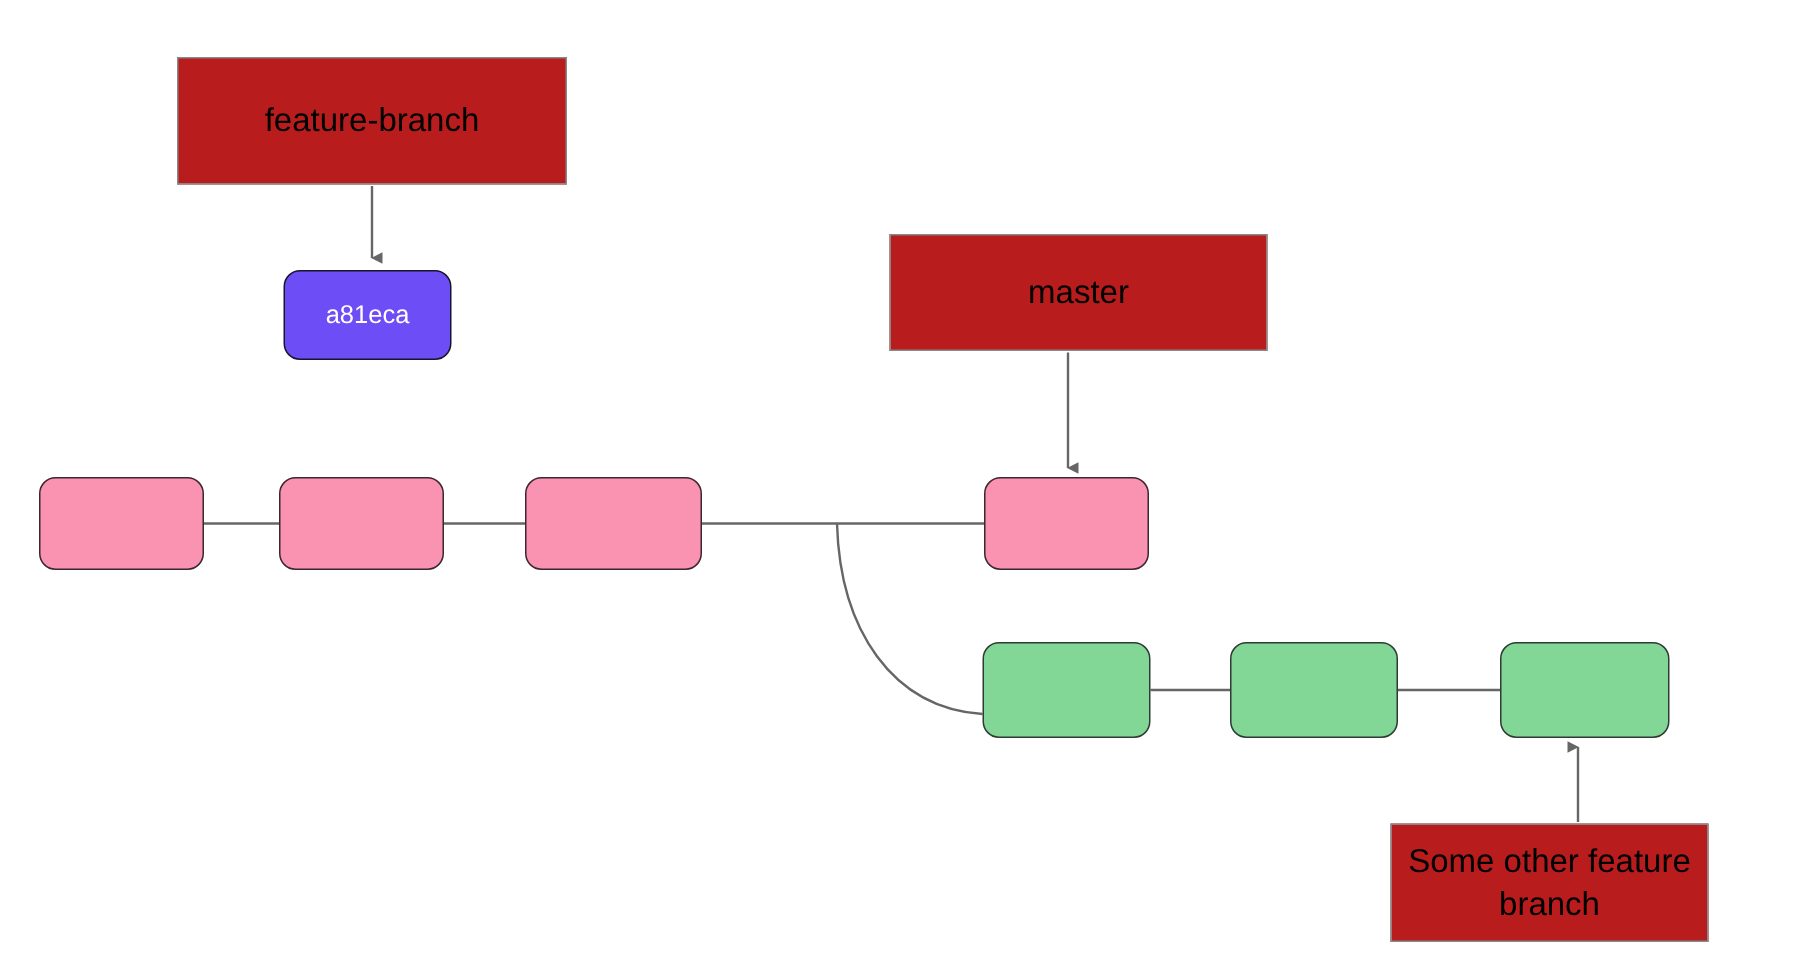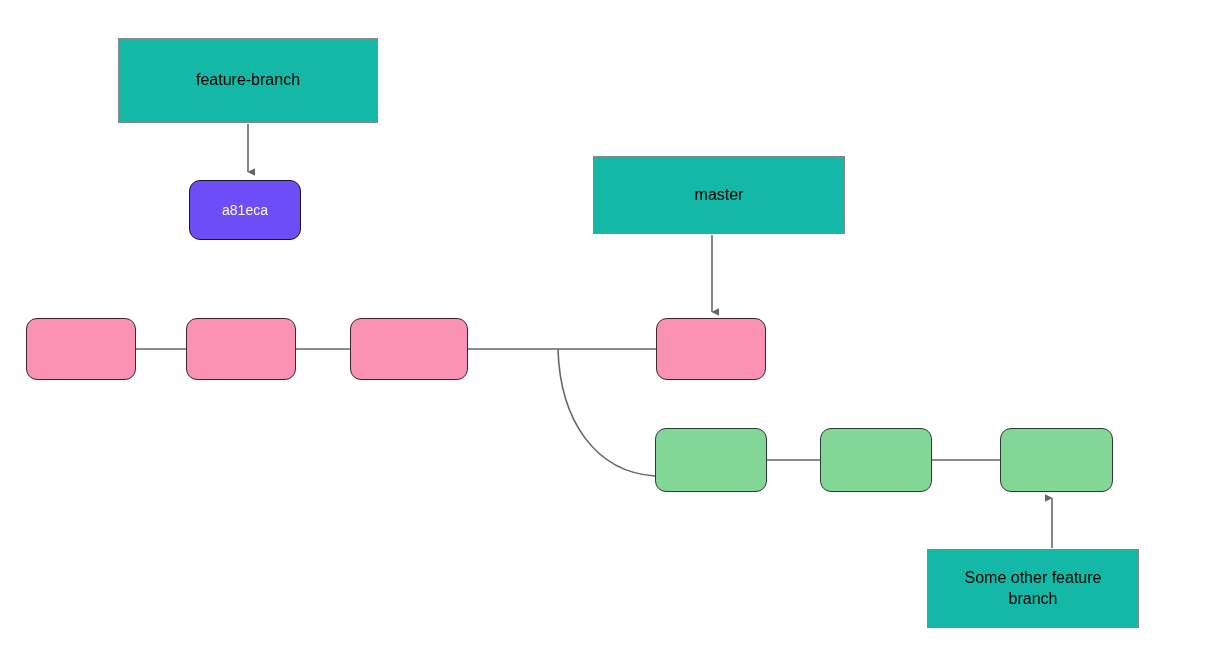--- a/index.html
+++ b/index.html
@@ -26,47 +26,47 @@
     pointer-events: none;
   }
   .node {
     position: absolute;
     box-sizing: border-box;
     border-radius: 11px;
     border: 1.6px solid #2b2b2b;
     display: flex;
     align-items: center;
     justify-content: center;
-    font-size: 14px;
+    font-size: 17px;
     line-height: 1.15;
   }
   .node.commit-pink {
     background: #fa92b2;
     border-color: #3d2630;
   }
   .node.commit-green {
     background: #82d696;
     border-color: #2e3b32;
   }
   .node.commit-purple {
     background: #6c4df6;
     border-color: #19162b;
     color: #ffffff;
   }
   .label-box {
     position: absolute;
     box-sizing: border-box;
-    background: #14b8a6;
+    background: #b91c1c;
     border: 1.4px solid #888888;
     display: flex;
     align-items: center;
     justify-content: center;
     text-align: center;
     color: #000000;
-    font-size: 16px;
+    font-size: 22px;
     line-height: 1.28;
     padding: 2px 8px;
   }
   .label-text {
     display: block;
     white-space: pre-line;
   }
 </style>
 </head>
 <body>

